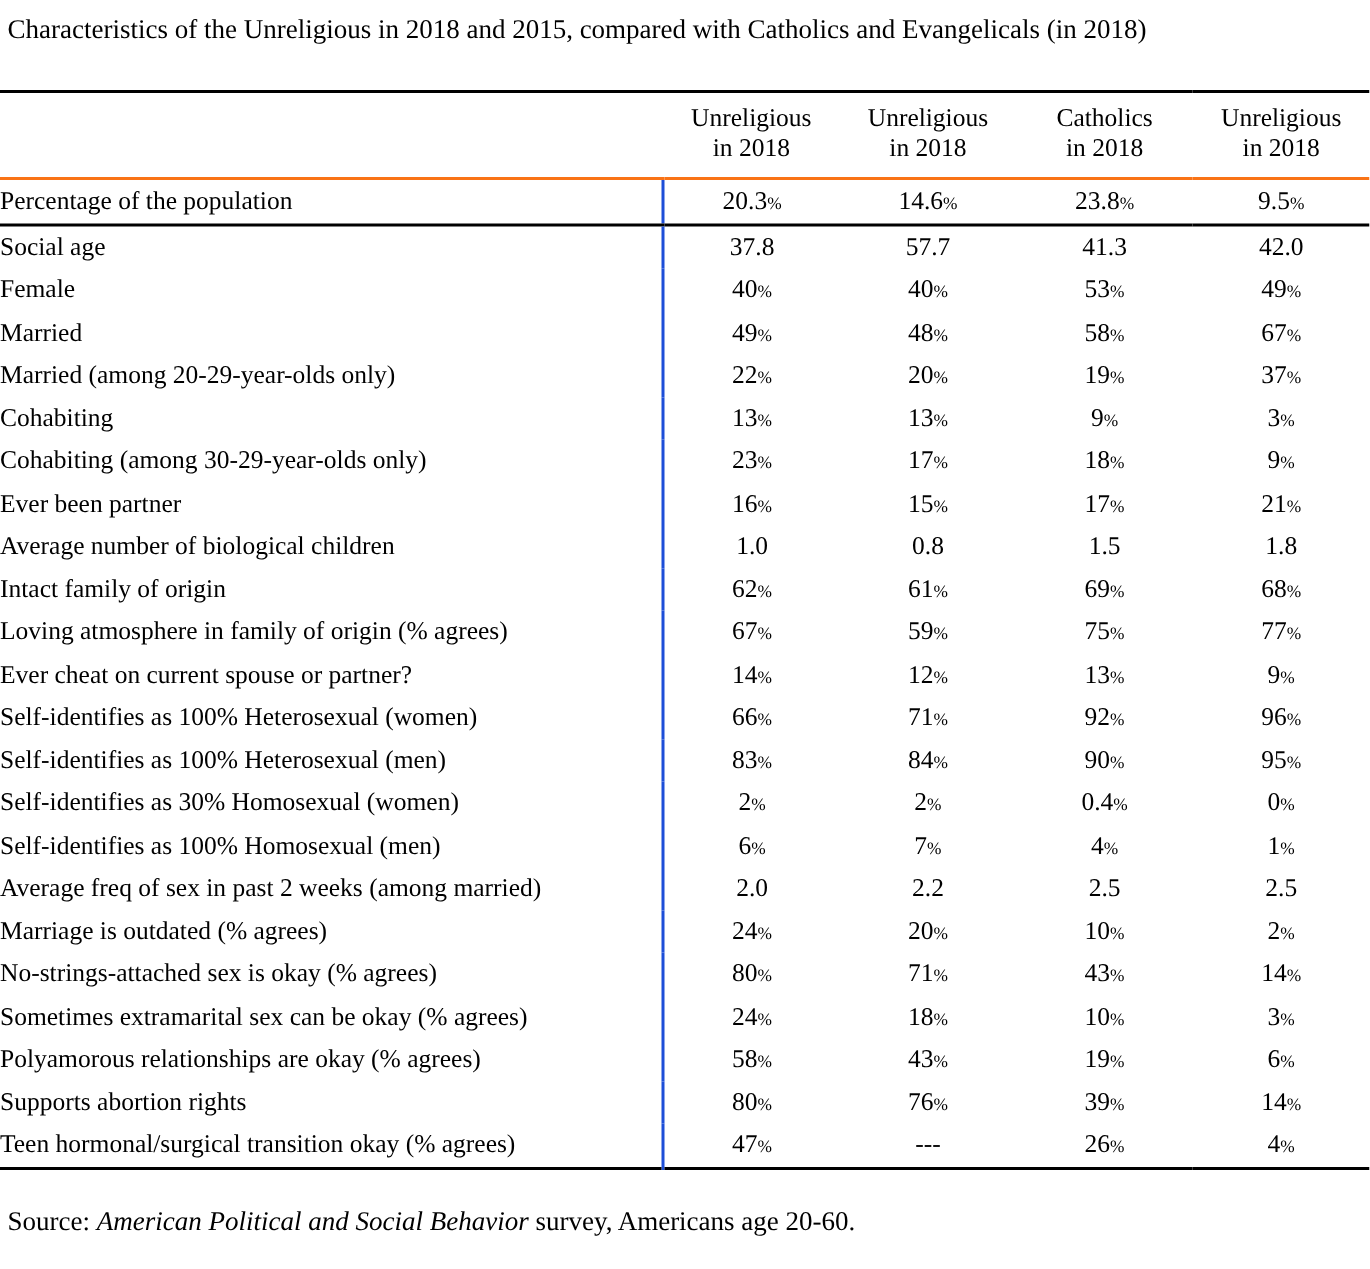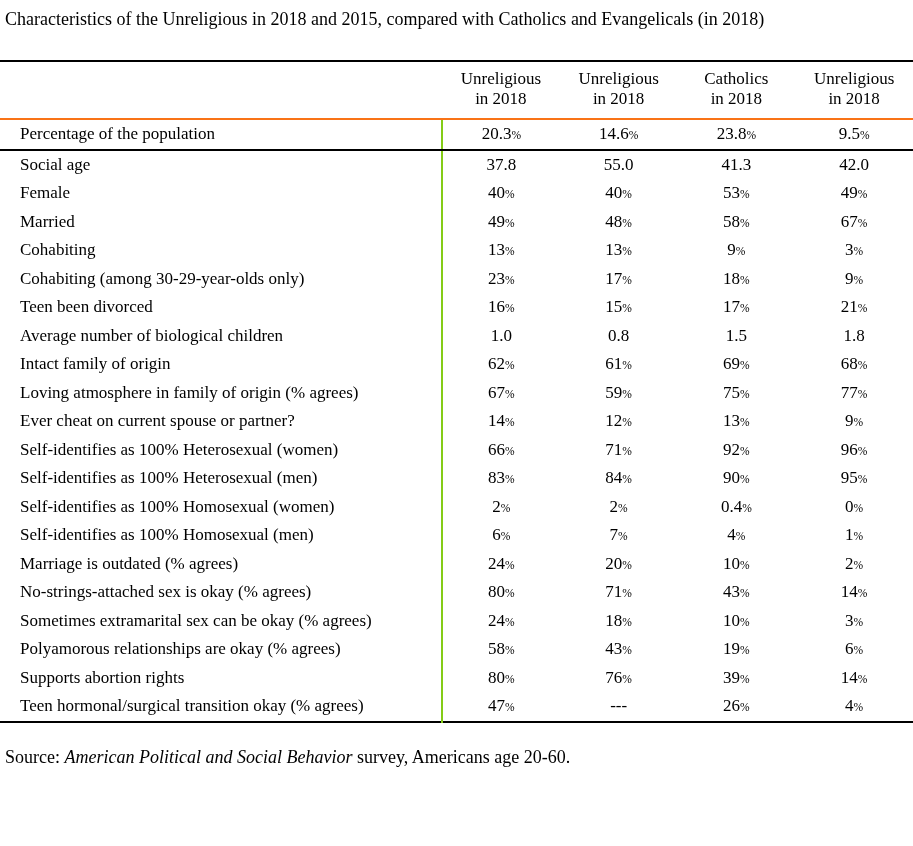--- a/index.html
+++ b/index.html
@@ -45,28 +45,28 @@
     border-bottom: 2px solid #f97316;
     padding: 2px 0 4px 0;
   }
   tbody td {
     height: 28.5px;
     padding: 0;
     vertical-align: middle;
   }
   tbody td.label {
     text-align: left;
-    padding-left: 20px;
+    padding-left: 0;
   }
   tbody td.val {
     text-align: center;
   }
   
   tbody td:nth-child(2) {
-    border-left: 2px solid #84cc16;
+    border-left: 2px solid #1d4ed8;
   }
   
   tbody tr:first-child td {
     border-bottom: 2px solid #000;
   }
   
   .pct {
     font-size: 0.68em;
   }
   .source {
@@ -117,54 +117,61 @@
         <tr>
           <td class="label">Percentage of the population</td>
           <td class="val">20.3<span class="pct">%</span></td>
           <td class="val">14.6<span class="pct">%</span></td>
           <td class="val">23.8<span class="pct">%</span></td>
           <td class="val">9.5<span class="pct">%</span></td>
         </tr>
         <tr>
           <td class="label">Social age</td>
           <td class="val">37.8</td>
-          <td class="val">55.0</td>
+          <td class="val">57.7</td>
           <td class="val">41.3</td>
           <td class="val">42.0</td>
         </tr>
         <tr>
           <td class="label">Female</td>
           <td class="val">40<span class="pct">%</span></td>
           <td class="val">40<span class="pct">%</span></td>
           <td class="val">53<span class="pct">%</span></td>
           <td class="val">49<span class="pct">%</span></td>
         </tr>
         <tr>
           <td class="label">Married</td>
           <td class="val">49<span class="pct">%</span></td>
           <td class="val">48<span class="pct">%</span></td>
           <td class="val">58<span class="pct">%</span></td>
           <td class="val">67<span class="pct">%</span></td>
         </tr>
         <tr>
+          <td class="label">Married (among 20-29-year-olds only)</td>
+          <td class="val">22<span class="pct">%</span></td>
+          <td class="val">20<span class="pct">%</span></td>
+          <td class="val">19<span class="pct">%</span></td>
+          <td class="val">37<span class="pct">%</span></td>
+        </tr>
+        <tr>
           <td class="label">Cohabiting</td>
           <td class="val">13<span class="pct">%</span></td>
           <td class="val">13<span class="pct">%</span></td>
           <td class="val">9<span class="pct">%</span></td>
           <td class="val">3<span class="pct">%</span></td>
         </tr>
         <tr>
           <td class="label">Cohabiting (among 30-29-year-olds only)</td>
           <td class="val">23<span class="pct">%</span></td>
           <td class="val">17<span class="pct">%</span></td>
           <td class="val">18<span class="pct">%</span></td>
           <td class="val">9<span class="pct">%</span></td>
         </tr>
         <tr>
-          <td class="label">Teen been divorced</td>
+          <td class="label">Ever been partner</td>
           <td class="val">16<span class="pct">%</span></td>
           <td class="val">15<span class="pct">%</span></td>
           <td class="val">17<span class="pct">%</span></td>
           <td class="val">21<span class="pct">%</span></td>
         </tr>
         <tr>
           <td class="label">Average number of biological children</td>
           <td class="val">1.0</td>
           <td class="val">0.8</td>
           <td class="val">1.5</td>
@@ -199,34 +206,41 @@
           <td class="val">96<span class="pct">%</span></td>
         </tr>
         <tr>
           <td class="label">Self-identifies as 100% Heterosexual (men)</td>
           <td class="val">83<span class="pct">%</span></td>
           <td class="val">84<span class="pct">%</span></td>
           <td class="val">90<span class="pct">%</span></td>
           <td class="val">95<span class="pct">%</span></td>
         </tr>
         <tr>
-          <td class="label">Self-identifies as 100% Homosexual (women)</td>
+          <td class="label">Self-identifies as 30% Homosexual (women)</td>
           <td class="val">2<span class="pct">%</span></td>
           <td class="val">2<span class="pct">%</span></td>
           <td class="val">0.4<span class="pct">%</span></td>
           <td class="val">0<span class="pct">%</span></td>
         </tr>
         <tr>
           <td class="label">Self-identifies as 100% Homosexual (men)</td>
           <td class="val">6<span class="pct">%</span></td>
           <td class="val">7<span class="pct">%</span></td>
           <td class="val">4<span class="pct">%</span></td>
           <td class="val">1<span class="pct">%</span></td>
         </tr>
         <tr>
+          <td class="label">Average freq of sex in past 2 weeks (among married)</td>
+          <td class="val">2.0</td>
+          <td class="val">2.2</td>
+          <td class="val">2.5</td>
+          <td class="val">2.5</td>
+        </tr>
+        <tr>
           <td class="label">Marriage is outdated (% agrees)</td>
           <td class="val">24<span class="pct">%</span></td>
           <td class="val">20<span class="pct">%</span></td>
           <td class="val">10<span class="pct">%</span></td>
           <td class="val">2<span class="pct">%</span></td>
         </tr>
         <tr>
           <td class="label">No-strings-attached sex is okay (% agrees)</td>
           <td class="val">80<span class="pct">%</span></td>
           <td class="val">71<span class="pct">%</span></td>

